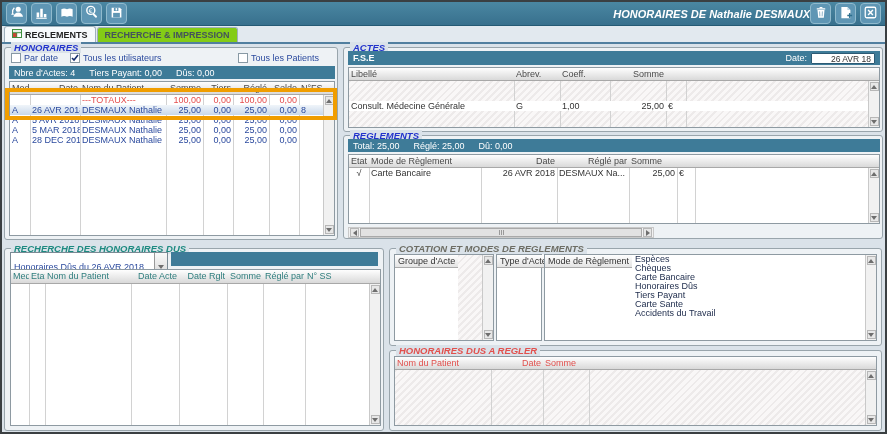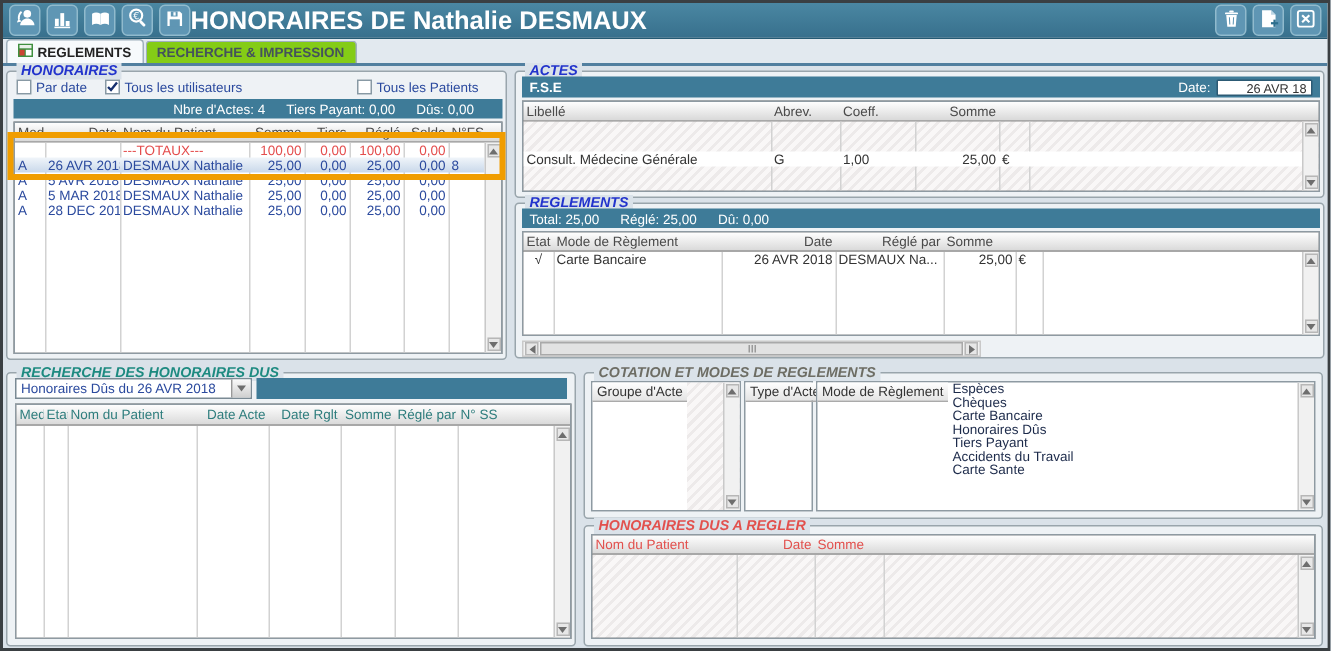--- a/index.html
+++ b/index.html
@@ -4,21 +4,21 @@
 <style>
   html,body{margin:0;padding:0;background:#9aa4ab;}
   .window{position:relative;width:887px;height:434px;box-sizing:border-box;border:2px solid #3a3f42;
     background:#dae2e9;font-family:"Liberation Sans",sans-serif;font-size:9px;color:#333;overflow:hidden;}
   
   .titlebar{position:absolute;top:0;left:0;right:0;height:24px;background:linear-gradient(#4a87a2,#38708d);
     border-bottom:1px solid #255a74;display:flex;align-items:center;padding:0 4px;box-sizing:border-box;}
   .tb-group{display:flex;gap:4px;align-items:center;}
   .tool-btn{width:21px;height:21px;background:#5f96b4;border:1px solid #90bacd;border-radius:4px;
     display:flex;align-items:center;justify-content:center;padding:0;cursor:pointer;}
-  .tb-title{flex:1;text-align:left;color:#fff;font-weight:bold;font-size:17px;white-space:nowrap;overflow:hidden;}
+  .tb-title{flex:1;text-align:right;color:#fff;font-weight:bold;font-size:11px;white-space:nowrap;overflow:hidden;font-style:italic;}
   
   .tabbar{position:absolute;top:24px;left:0;right:0;height:18px;background:#e2e9ef;border-bottom:2px solid #517f9f;
     display:flex;align-items:flex-end;padding-left:2px;box-sizing:border-box;}
   .tab{height:14px;display:flex;align-items:center;gap:3px;padding:0 7px;font-weight:bold;font-size:9px;color:#44525c;
     background:#84cc16;border:1px solid #9fb0bc;border-bottom:none;border-radius:3px 3px 0 0;margin-right:1px;cursor:pointer;}
   .tab.active{background:#f7fafc;height:15px;color:#222;}
   
   .content{position:absolute;top:42px;left:0;right:0;bottom:0;background:#dae2e9;}
   .fieldset{position:absolute;border:1px solid #99a5ac;border-radius:3px;background:#eef2f5;box-sizing:border-box;}
   .legend{position:absolute;top:-6px;left:6px;padding:0 3px;background:#dae2e9;font-weight:bold;font-style:italic;
@@ -172,21 +172,21 @@
         <span class="cb-label">Par date</span>
         <span class="cb" style="margin-left:12px;">
             <svg width="8" height="8" viewBox="0 0 8 8">
               <path d="M1 4 L3 6 L7 1" stroke="#16306e" stroke-width="1.6" fill="none"></path>
             </svg>
           </span>
         <span class="cb-label">Tous les utilisateurs</span>
         <span class="cb" style="margin-left:auto;"></span>
         <span class="cb-label" style="margin-right:12px;">Tous les Patients</span>
       </div>
-      <div class="tealbar" style="top:18px;left:4px;width:326px;height:13px;justify-content:flex-end;">
+      <div class="tealbar" style="top:18px;left:4px;width:326px;height:13px;">
         <span class="stat">Nbre d'Actes: 4</span>
         <span class="stat">Tiers Payant: 0,00</span>
         <span class="stat">Dûs: 0,00</span>
       </div>
       <div class="table" style="top:33px;left:4px;width:326px;bottom:3px;">
         <div class="t-head">
           <div class="hc hon-c0" style="width:20px">Med</div>
           <div class="hc r" style="width:50px">Date</div>
           <div class="hc" style="width:86px">Nom du Patient</div>
           <div class="hc r" style="width:37px">Somme</div>
@@ -362,21 +362,21 @@
             <div class="vgrip"></div>
           </div>
         <div class="sb-btn" style="width:9px;height:9px">
             <div class="tri-right"></div>
           </div>
       </div>
     </div>
 
     <div class="fieldset" style="left:2px;top:204px;width:380px;height:183px;">
       <span class="legend lg-teal">RECHERCHE DES HONORAIRES DUS</span>
-      <div class="dropdown" style="top:3px;left:5px;width:158px;height:14px;">
+      <div class="dropdown" style="top:3px;left:5px;width:158px;height:30px;">
         <span class="dd-text">Honoraires Dûs du 26 AVR 2018</span>
         <span class="dd-btn">
             <span class="tri-down"></span>
           </span>
       </div>
       <div class="tealbar" style="top:3px;left:166px;right:5px;height:14px;"></div>
       <div class="table" style="top:20px;left:5px;width:371px;bottom:4px;">
         <div class="t-head" style="height:13px;line-height:13px;color:#2e7d7d;">
           <div class="hc" style="width:18px">Med</div>
           <div class="hc" style="width:16px">Etat</div>
@@ -454,22 +454,22 @@
       </div>
       <div class="listbox mode" style="top:5px;left:154px;right:4px;bottom:4px;">
         <div class="list-head">Mode de Règlement</div>
         <div class="list-body">
           <div style="margin-right:11px">
             <div class="list-item">Espèces</div>
             <div class="list-item">Chèques</div>
             <div class="list-item">Carte Bancaire</div>
             <div class="list-item">Honoraires Dûs</div>
             <div class="list-item">Tiers Payant</div>
+            <div class="list-item">Carte Sante</div>
             <div class="list-item">Accidents du Travail</div>
-            <div class="list-item">Carte Sante</div>
           </div>
           <div class="vscroll">
             <div class="sb-btn">
                 <div class="tri-up"></div>
               </div>
             <div class="sb-spacer"></div>
             <div class="sb-btn">
                 <div class="tri-down"></div>
               </div>
           </div>

